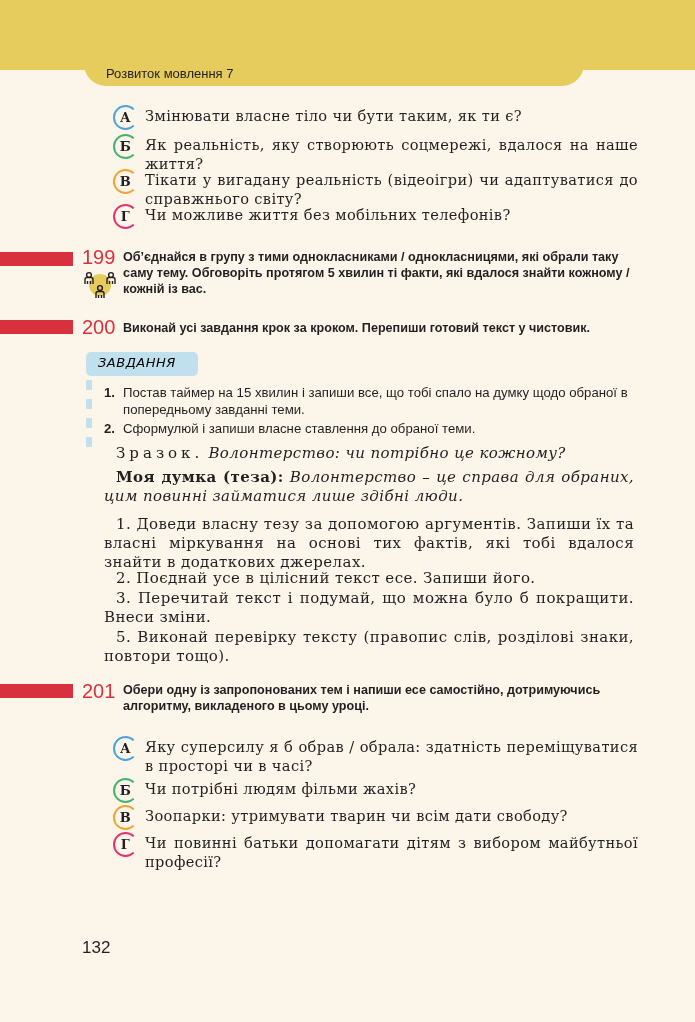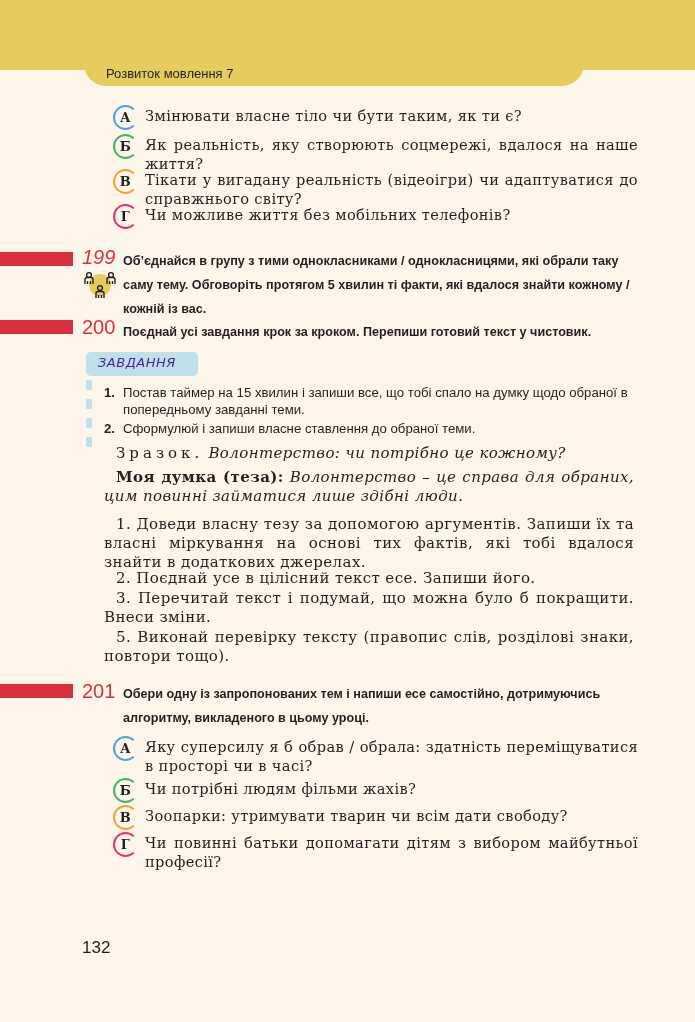--- a/index.html
+++ b/index.html
@@ -13,26 +13,26 @@
   .variant { position: absolute; left: 113px; width: 525px; font-size: 14.6px; line-height: 19px; letter-spacing: 0.35px; text-align: justify; }
   .variant .text { display: block; padding-left: 32px; }
   .badge { position: absolute; left: 0; top: -1px; width: 25px; height: 25px; border-radius: 50%; border: 2.5px solid; background: #fcf6ea; display: flex; align-items: center; justify-content: center; font-weight: bold; font-size: 13px; color: #231f20; font-family: "DejaVu Serif", serif; }
   .badge.b-blue { border-color: #4da3dd; border-right-color: transparent; }
   .badge.b-green { border-color: #45b46b; border-right-color: transparent; }
   .badge.b-orange { border-color: #f0a436; border-right-color: transparent; }
   .badge.b-pink { border-color: #e5336f; border-right-color: transparent; }
 
   .red-bar { position: absolute; left: 0; height: 14px; background: #d8313d; }
   .ex-num { position: absolute; font-family: "Liberation Sans", sans-serif; font-size: 20px; color: #d8313d; }
-  .ex-text { position: absolute; left: 123px; width: 512px; font-family: "Liberation Sans", sans-serif; font-weight: bold; font-size: 12.6px; line-height: 24px; color: #231f20; }
+  .ex-text { position: absolute; left: 123px; width: 512px; font-family: "Liberation Sans", sans-serif; font-weight: bold; font-size: 12.6px; line-height: 16px; color: #231f20; }
 
   .group-icon { position: absolute; left: 83px; top: 268px; width: 34px; height: 34px; }
 
   .task-box { position: absolute; left: 86px; top: 352px; width: 112px; height: 24px; background: #bfe0ec; border-radius: 5px; }
-  .task-box-label { position: absolute; left: 98px; top: 355px; font-family: "DejaVu Sans", sans-serif; font-style: italic; font-size: 13px; color: #4c1d95; letter-spacing: 0.5px; }
+  .task-box-label { position: absolute; left: 98px; top: 355px; font-family: "DejaVu Sans", sans-serif; font-style: italic; font-size: 13px; color: #000000; letter-spacing: 0.5px; }
   .side-mark { position: absolute; left: 86px; width: 6px; height: 10px; background: #bfe0ec; border-radius: 1px; }
 
   .task-item { position: absolute; left: 104px; width: 532px; font-family: "Liberation Sans", sans-serif; font-size: 13.2px; line-height: 17px; color: #231f20; }
   .task-item .n { position: absolute; left: 0; top: 0; font-weight: bold; }
   .task-item .t { display: block; padding-left: 19px; }
 
   .para { position: absolute; left: 104px; width: 530px; font-size: 15px; line-height: 19px; letter-spacing: 0.4px; text-align: justify; }
   .para.indent { text-indent: 12px; }
   .spaced { letter-spacing: 4px; }
   .ital { font-style: italic; }
@@ -58,37 +58,37 @@
 <div class="variant" style="top:170px;">
   <span class="badge b-orange">В</span>
   <span class="text">Тікати у вигадану реальність (відеоігри) чи адаптуватися до справжнього світу?</span>
 </div>
 <div class="variant" style="top:205px;">
   <span class="badge b-pink">Г</span>
   <span class="text">Чи можливе життя без мобільних телефонів?</span>
 </div>
 
 <div class="red-bar" style="top:252px; width:73px;"></div>
-<div class="ex-num" style="left:82px; top:246px;font-style:italic;">199</div>
+<div class="ex-num" style="left:82px; top:246px;">199</div>
 <svg class="group-icon" viewBox="0 0 34 34">
   <circle cx="17" cy="17" r="11" fill="#e6cc5c"></circle>
   <g fill="none" stroke="#231f20" stroke-width="1.4">
     <circle cx="6" cy="7" r="2.4"></circle>
       <path d="M2 16v-4.5a2 2 0 0 1 2-2h4a2 2 0 0 1 2 2V16M4.5 16v-3M7.5 16v-3"></path>
     <circle cx="28" cy="7" r="2.4"></circle>
       <path d="M24 16v-4.5a2 2 0 0 1 2-2h4a2 2 0 0 1 2 2V16M26.5 16v-3M29.5 16v-3"></path>
     <circle cx="17" cy="20" r="2.4"></circle>
       <path d="M13 30v-4.5a2 2 0 0 1 2-2h4a2 2 0 0 1 2 2V30M15.5 30v-3M18.5 30v-3"></path>
   </g>
 </svg>
 <div class="ex-text" style="top:249px;">Об’єднайся в групу з тими однокласниками / однокласницями, які обрали таку саму тему. Обговоріть протягом 5 хвилин ті факти, які вдалося знайти кожному / кожній із вас.</div>
 
 <div class="red-bar" style="top:320px; width:73px;"></div>
 <div class="ex-num" style="left:82px; top:316px;text-align:right;">200</div>
-<div class="ex-text" style="top:320px;">Поєднай усі завдання крок за кроком. Перепиши готовий текст у чистовик.</div>
+<div class="ex-text" style="top:320px;">Виконай усі завдання крок за кроком. Перепиши готовий текст у чистовик.</div>
 
 <div class="task-box"></div>
 <div class="task-box-label">ЗАВДАННЯ</div>
 <div class="side-mark" style="top:380px;"></div>
 <div class="side-mark" style="top:399px;"></div>
 <div class="side-mark" style="top:418px;"></div>
 <div class="side-mark" style="top:437px;"></div>
 
 <div class="task-item" style="top:384px;">
   <span class="n">1.</span>

